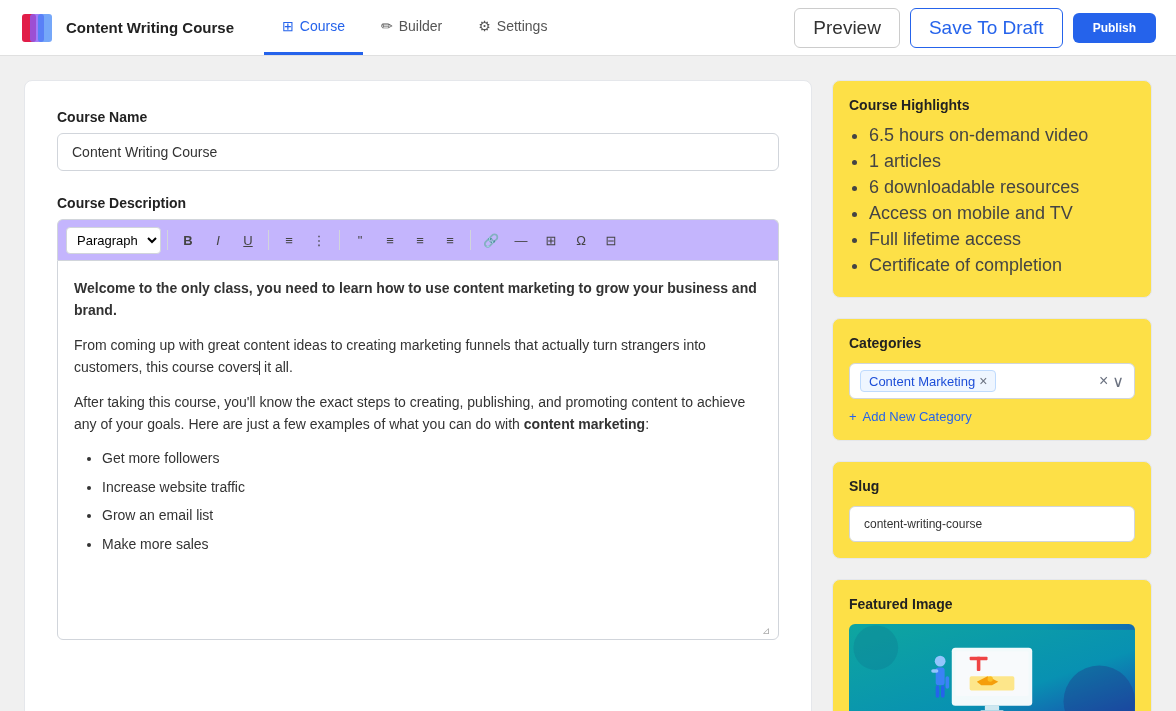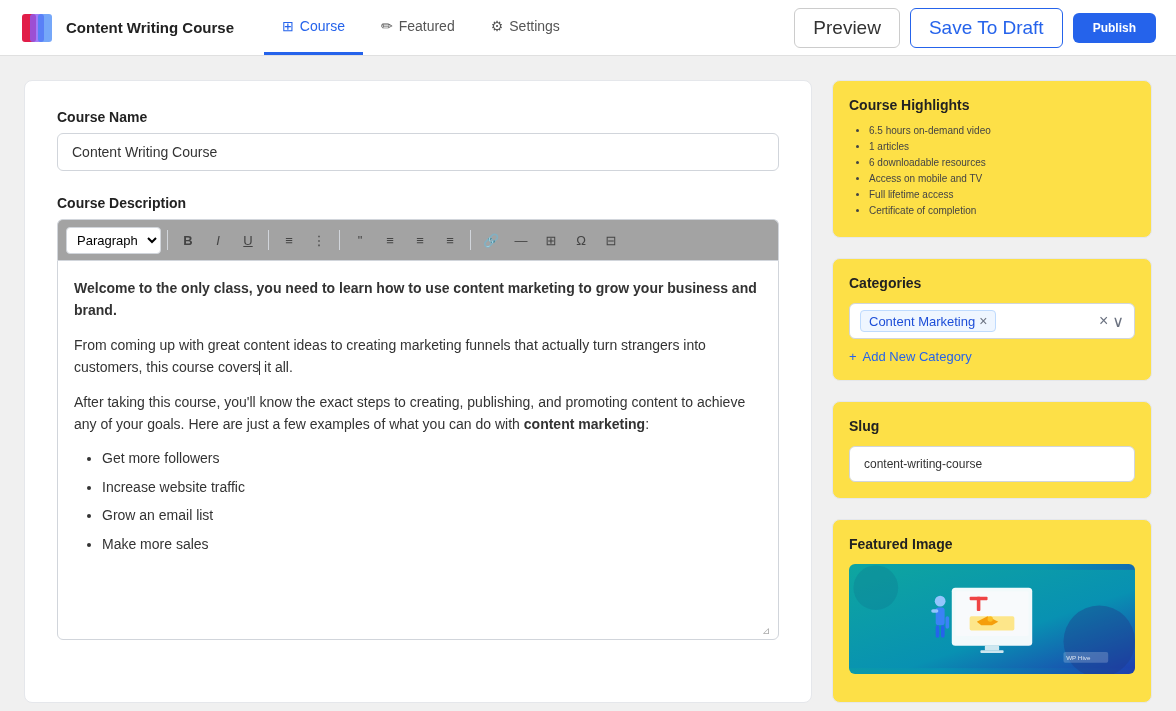--- a/index.html
+++ b/index.html
@@ -46,21 +46,21 @@
     .form-input {
       width: 100%; padding: 10px 14px; border: 1px solid #d1d5db; border-radius: 6px;
       font-size: 14px; color: #333; outline: none;
     }
     .form-group { margin-bottom: 24px; }
 
     
     .editor-toolbar {
       display: flex; align-items: center; gap: 2px; padding: 6px 8px;
       border: 1px solid #d1d5db; border-bottom: none; border-radius: 6px 6px 0 0;
-      background: #a3a3a3; flex-wrap: wrap;
+      background: #c4b5fd; flex-wrap: wrap;
     }
     .toolbar-btn {
       width: 28px; height: 28px; border: none; background: transparent;
       border-radius: 4px; cursor: pointer; font-size: 13px; color: #444;
       display: flex; align-items: center; justify-content: center;
     }
     .toolbar-select {
       padding: 4px 6px; border: 1px solid #d1d5db; border-radius: 4px;
       font-size: 13px; background: #fff; cursor: pointer;
     }
@@ -78,21 +78,21 @@
       position: absolute; bottom: 4px; right: 4px;
       width: 12px; height: 12px; color: #aaa; font-size: 10px;
     }
 
     
     .sidebar-panel { background: #fde047; border: 1px solid #e5e7eb; border-radius: 8px; padding: 16px; }
     .sidebar-panel-title { font-weight: 600; font-size: 14px; color: #222; margin-bottom: 12px; }
 
     
     .highlights-list { list-style: disc; padding-left: 20px; }
-    .highlights-list li { font-size: 10px; color: #444; margin-bottom: 5px; }
+    .highlights-list li { font-size: 18px; color: #444; margin-bottom: 5px; }
 
     
     .categories-input-wrap {
       display: flex; align-items: center; border: 1px solid #d1d5db; border-radius: 6px;
       padding: 6px 10px; gap: 6px; background: #fff; flex-wrap: wrap;
     }
     .tag-chip {
       display: flex; align-items: center; gap: 4px; background: #eff6ff;
       border: 1px solid #bfdbfe; border-radius: 4px; padding: 2px 8px;
       font-size: 13px; color: #1d4ed8;
@@ -134,21 +134,21 @@
     <span class="topbar-title">Content Writing Course</span>
   </div>
 
   <nav class="topbar-nav">
     <a class="nav-item active">
       <span class="nav-item-icon">⊞</span>
       <span>Course</span>
     </a>
     <a class="nav-item">
       <span class="nav-item-icon">✏</span>
-      <span>Featured</span>
+      <span>Builder</span>
     </a>
     <a class="nav-item">
       <span class="nav-item-icon">⚙</span>
       <span>Settings</span>
     </a>
   </nav>
 
   <div class="topbar-actions">
     <button class="btn-preview">Preview</button>
     <button class="btn-save">Save To Draft</button>

